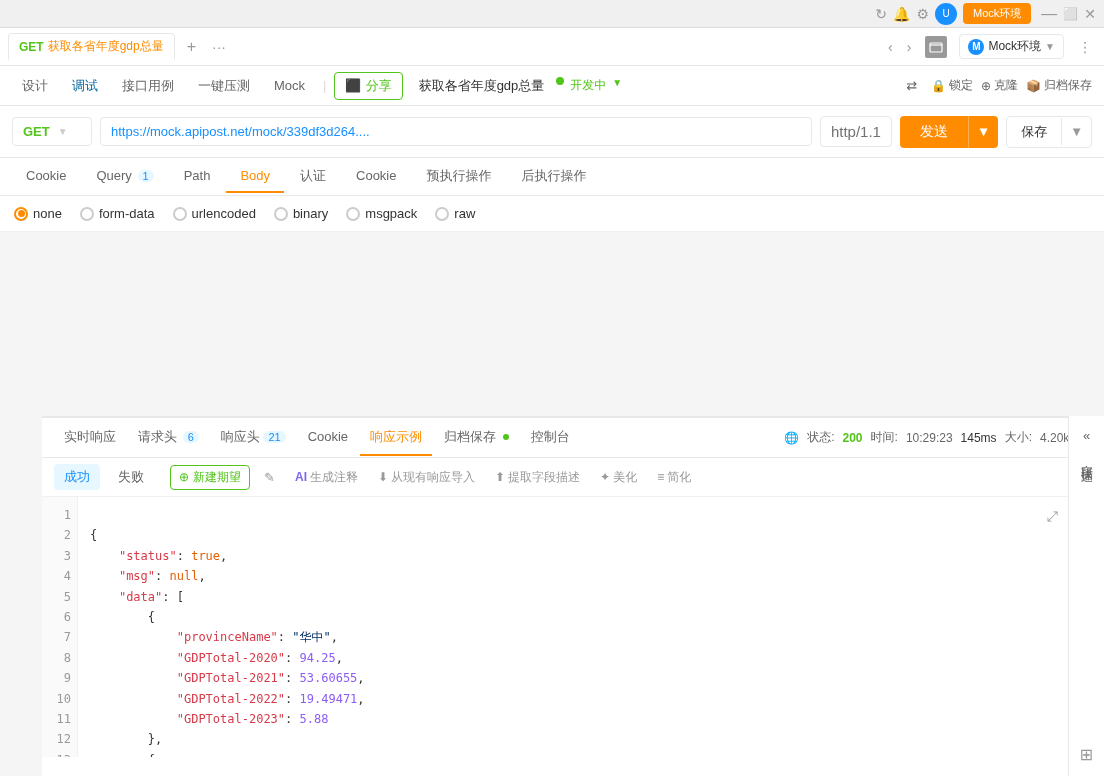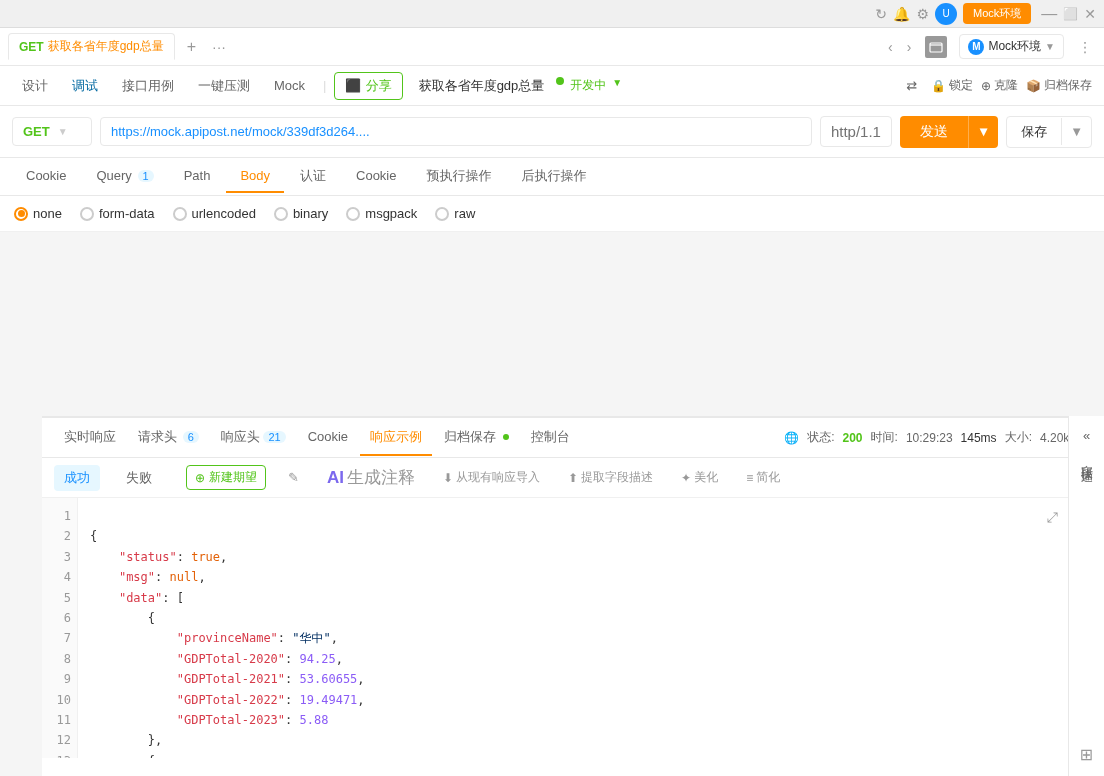--- a/index.html
+++ b/index.html
@@ -62,26 +62,26 @@
     
     .bottom-panel { background: #fff; border-top: 2px solid #e8e8e8; margin-left: 42px; }
     .bottom-tabs { display: flex; align-items: center; padding: 0 12px; height: 40px; border-bottom: 1px solid #e8e8e8; gap: 2px; }
     .bottom-tab { padding: 8px 10px; cursor: pointer; color: #666; font-size: 13px; border-bottom: 2px solid transparent; white-space: nowrap; }
     .bottom-tab.active { color: #ff8c00; border-bottom: 2px solid #ff8c00; }
     .bottom-tab .badge-blue { display: inline-block; background: #e6f7ff; color: #1890ff; border-radius: 8px; padding: 0 5px; font-size: 11px; margin-left: 2px; }
     .status-bar { margin-left: auto; display: flex; align-items: center; gap: 8px; font-size: 12px; color: #666; }
     .status-200 { color: #52c41a; font-weight: bold; }
 
     
-    .response-toolbar { display: flex; align-items: center; padding: 6px 12px; border-bottom: 1px solid #f0f0f0; gap: 16px; background: #fff; }
+    .response-toolbar { display: flex; align-items: center; padding: 6px 12px; border-bottom: 1px solid #f0f0f0; gap: 8px; background: #fff; }
     .res-tab-btn { padding: 4px 10px; cursor: pointer; font-size: 13px; color: #666; border-radius: 4px; }
     .res-tab-btn.active { background: #e6f7ff; color: #1890ff; }
     .new-schema-btn { display: flex; align-items: center; gap: 4px; color: #52c41a; cursor: pointer; font-size: 12px; border: 1px solid #52c41a; border-radius: 4px; padding: 3px 8px; }
     .res-icon-btn { color: #999; cursor: pointer; font-size: 13px; padding: 2px 6px; }
-    .ai-btn { display: flex; align-items: center; gap: 3px; color: #999; cursor: pointer; font-size: 17px; padding: 2px 6px; }
+    .ai-btn { display: flex; align-items: center; gap: 3px; color: #999; cursor: pointer; font-size: 12px; padding: 2px 6px; }
     .ai-label { color: #7b68ee; font-weight: bold; }
     .import-btn { display: flex; align-items: center; gap: 3px; color: #999; cursor: pointer; font-size: 12px; padding: 2px 6px; }
     .extract-btn { display: flex; align-items: center; gap: 3px; color: #999; cursor: pointer; font-size: 12px; padding: 2px 6px; }
     .beautify-btn { display: flex; align-items: center; gap: 3px; color: #999; cursor: pointer; font-size: 12px; padding: 2px 6px; }
     .simplify-btn { display: flex; align-items: center; gap: 3px; color: #999; cursor: pointer; font-size: 12px; padding: 2px 6px; }
 
     
     .code-area { background: #fff; padding: 0; font-family: 'Consolas', 'Monaco', monospace; font-size: 12px; line-height: 1.7; overflow-y: auto; height: 260px; display: flex; }
     .line-numbers { padding: 8px 6px; text-align: right; color: #999; background: #fafafa; border-right: 1px solid #f0f0f0; min-width: 36px; user-select: none; }
     .line-numbers div { line-height: 1.7; font-size: 12px; }

